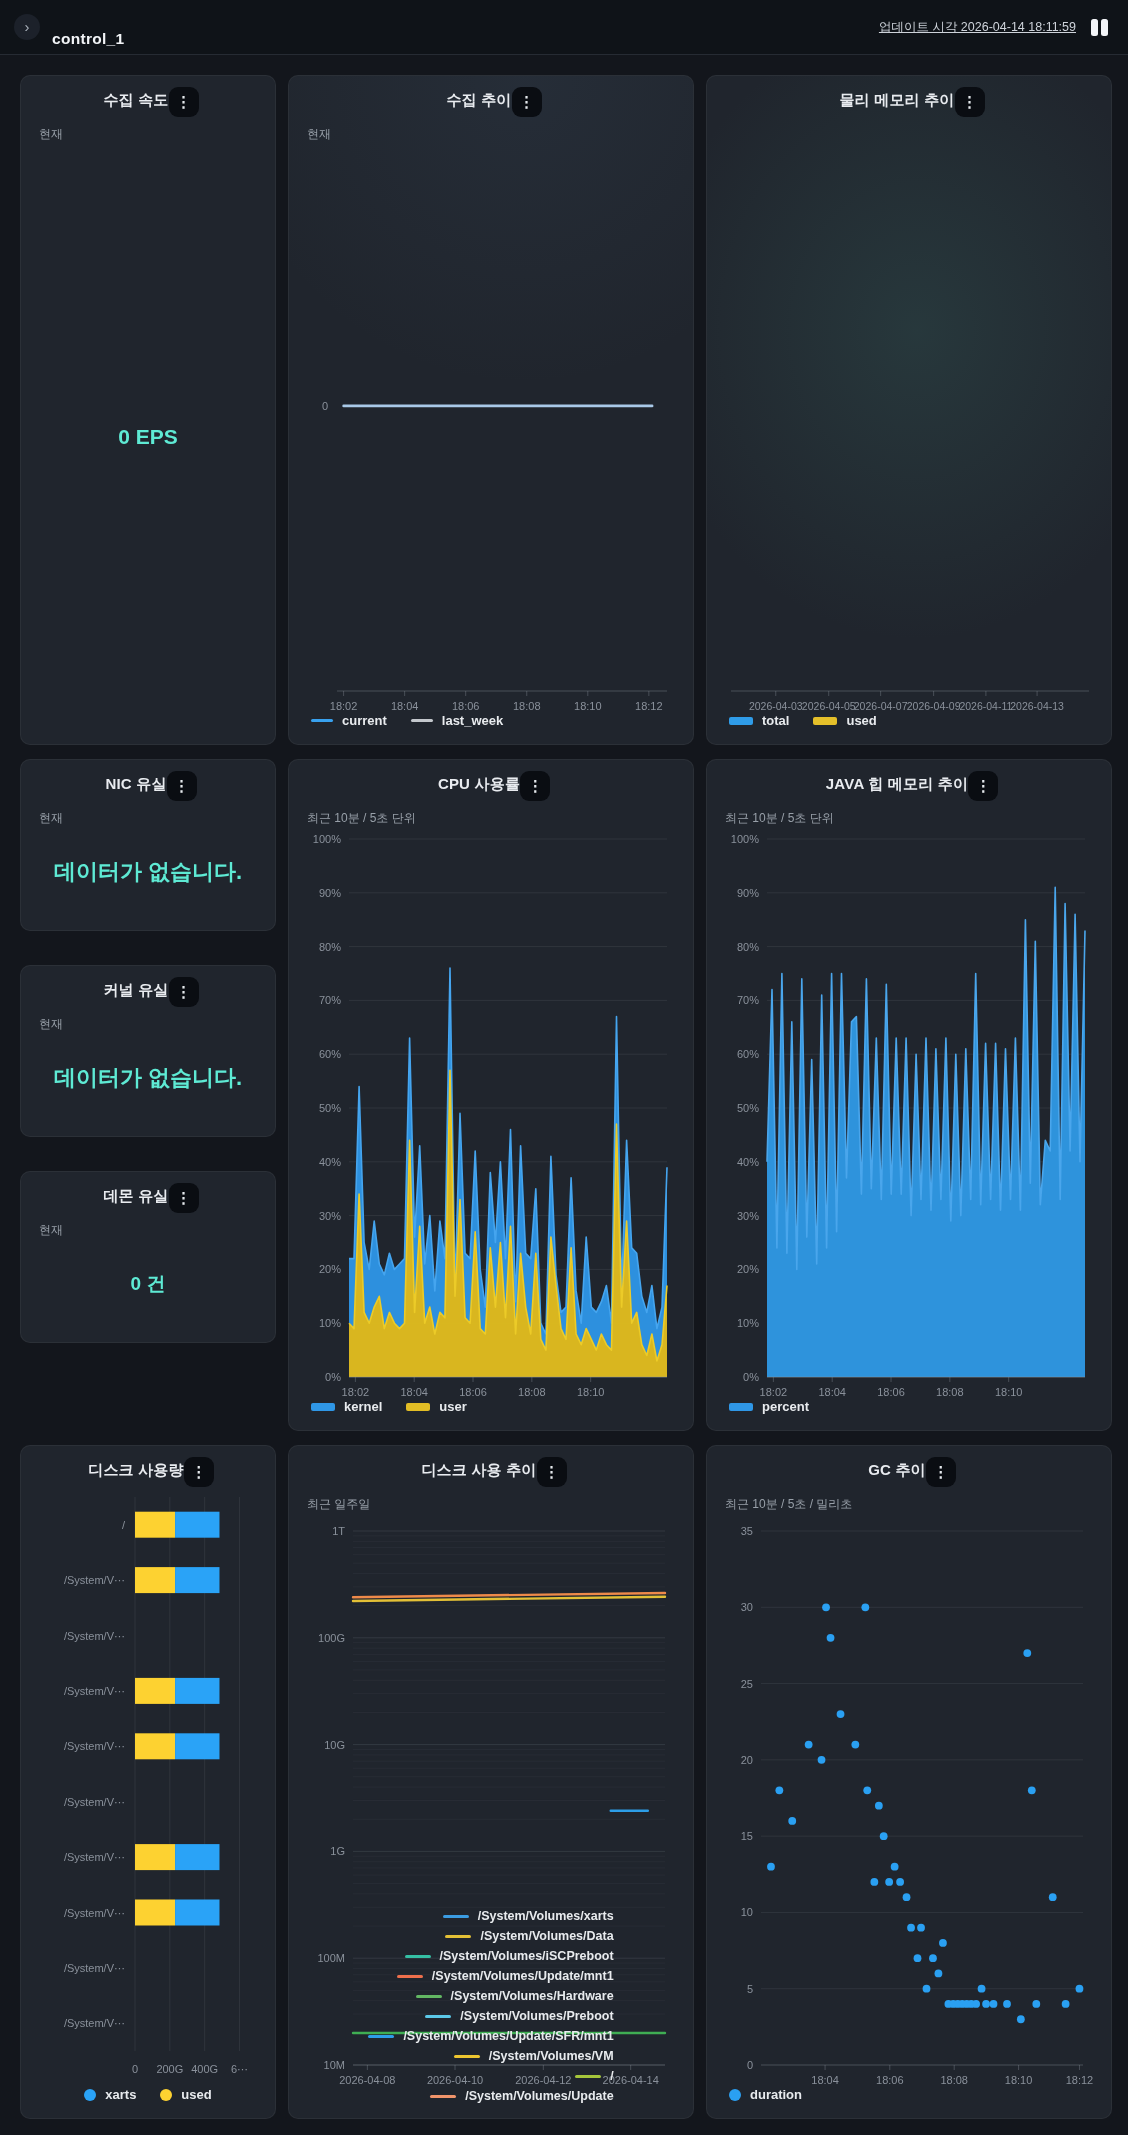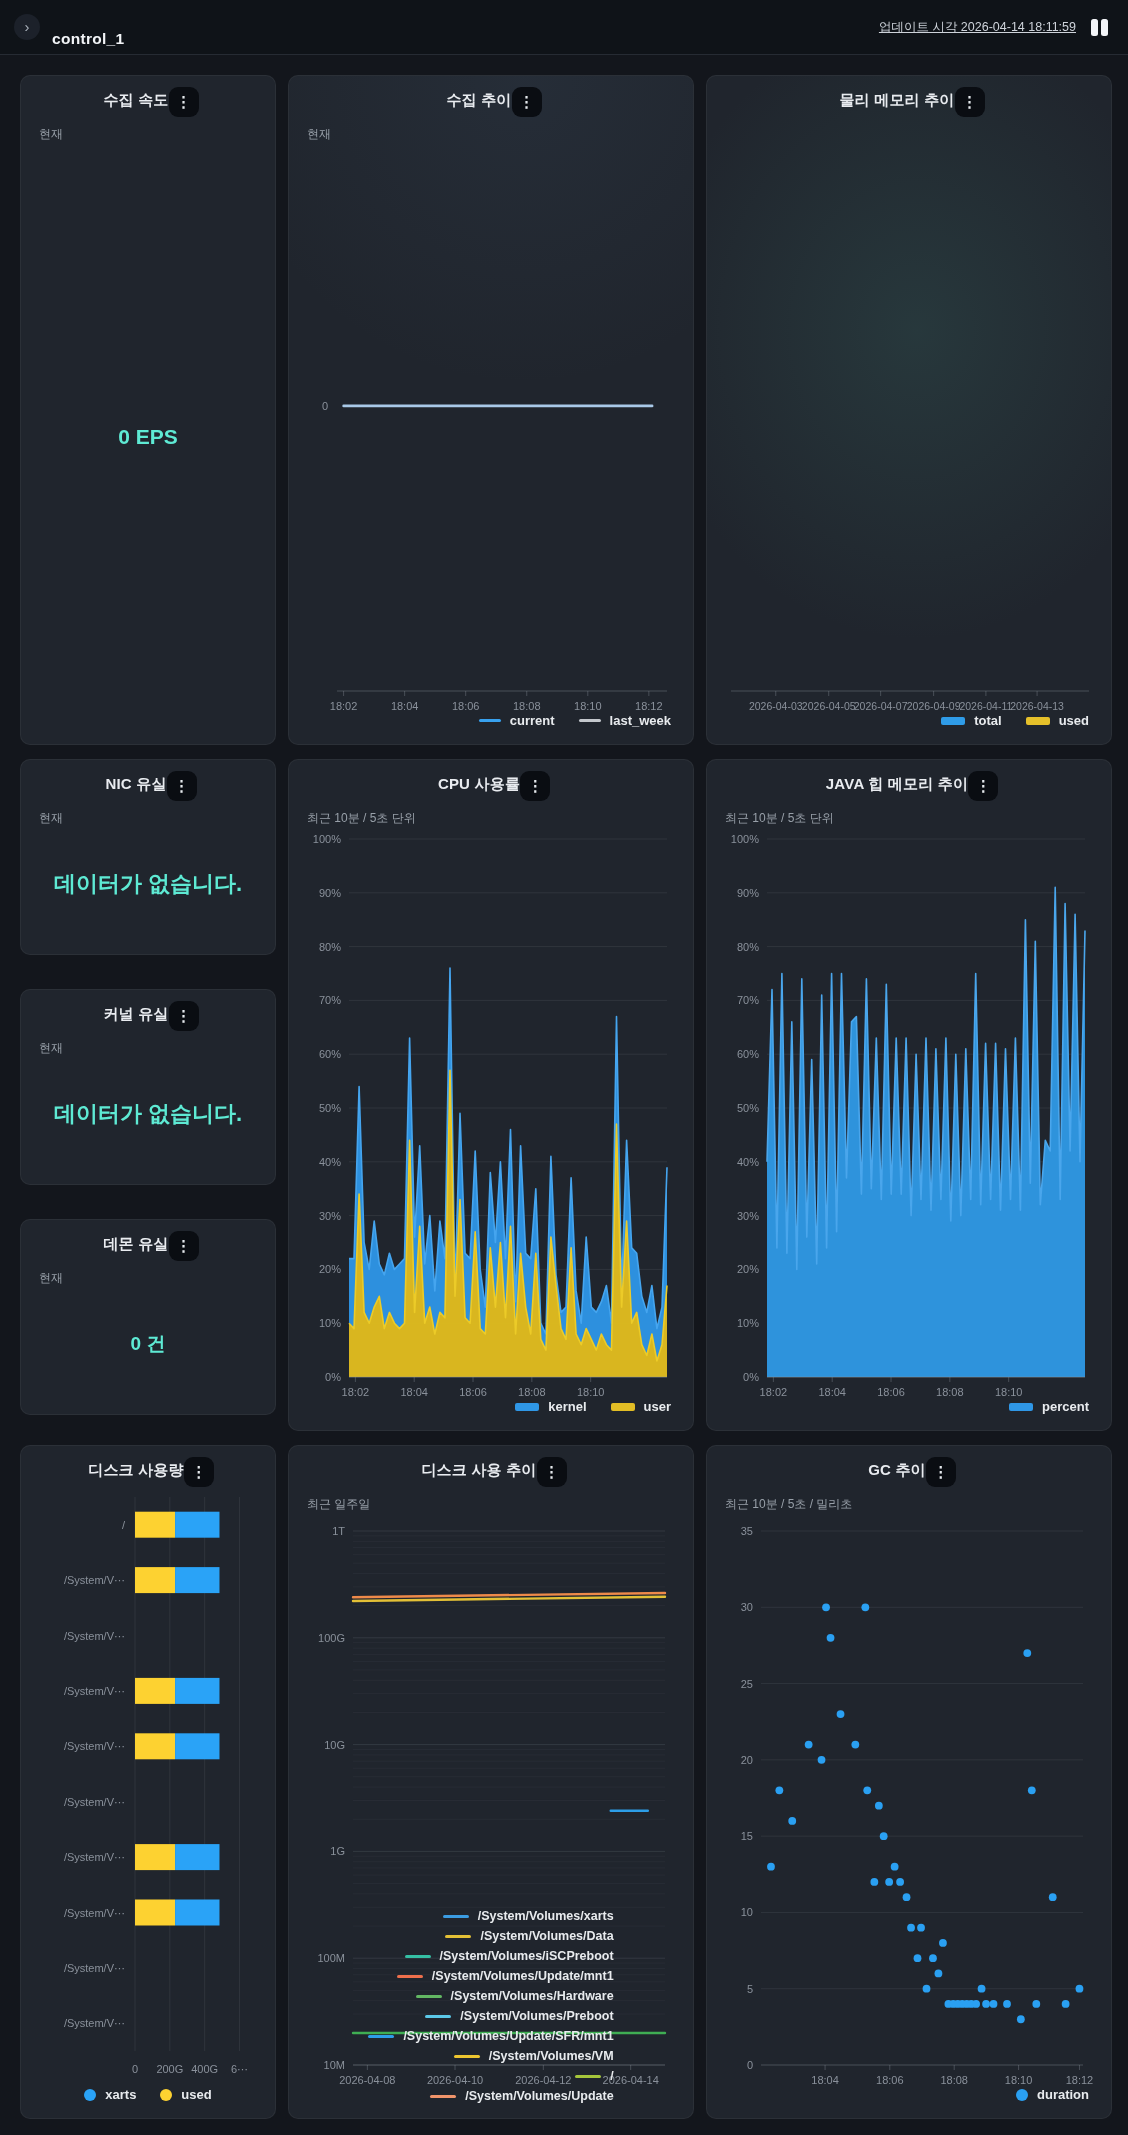--- a/index.html
+++ b/index.html
@@ -20,21 +20,21 @@
   .pause-btn i { display:block; width:7px; height:17px; background:#f3f5f8; border-radius:2.5px; }
 
   
   .grid { display:grid; grid-template-columns:256px 406px 406px; grid-template-rows:670px 672px 674px;
           gap:14px 12px; padding:20px 14px 0 20px; }
   .colstack { display:flex; flex-direction:column; gap:34px; }
 
   
   .panel { background:#20252d; border:1px solid rgba(255,255,255,0.05); border-radius:10px;
            padding:15px 18px 13px; display:flex; flex-direction:column; position:relative; overflow:hidden; }
-  .panel.small { height:196px; }
+  .panel.small { height:172px; }
   .phead { display:flex; justify-content:center; align-items:flex-start; z-index:1; }
   .ptitle { font-size:15px; font-weight:700; color:#e9ecf0; letter-spacing:.2px; }
   .kebab { width:30px; height:30px; border-radius:9px; background:#0a0d12; color:#e6eaee;
            border:none; font-size:15px; font-weight:700; display:flex; align-items:center;
            justify-content:center; cursor:pointer; margin:-4px -6px 0 0; }
   .psub { margin-top:9px; font-size:12px; color:#98a0a9; z-index:1; }
   .vcenter { flex:1; display:flex; align-items:center; justify-content:center; color:#5eead4;
              font-weight:700; z-index:1; }
   .v-eps { font-size:21px; }
   .v-nodata { font-size:22px; }
@@ -42,21 +42,21 @@
   .chart { flex:1; min-height:0; position:relative; margin-top:4px; z-index:1; }
   .chart svg { position:absolute; inset:0; }
 
   
   .glow-a::before { content:""; position:absolute; inset:0; pointer-events:none;
     background:radial-gradient(120% 75% at 58% 0%, rgba(88,118,150,0.10), rgba(0,0,0,0) 62%); }
   .glow-b::before { content:""; position:absolute; inset:0; pointer-events:none;
     background:radial-gradient(88% 62% at 52% 38%, rgba(62,116,108,0.24), rgba(0,0,0,0) 75%); }
 
   
-  .legend { display:flex; justify-content:flex-end; align-items:center; gap:24px;
+  .legend { display:flex; align-items:center; gap:24px;
             padding:11px 4px 3px; z-index:1; flex-wrap:wrap; }
   .legend.center { justify-content:center; }
   .legend.col { flex-direction:column; align-items:flex-end; gap:6px; margin:6px auto 0;
                 justify-content:flex-start; padding:6px 0 2px; }
   .li { display:flex; align-items:center; gap:9px; font-size:13px; font-weight:700; color:#e8ebee; cursor:pointer; }
   .legend.col .li { font-size:12.5px; }
   .sw-line { width:22px; height:3px; border-radius:2px; }
   .legend.col .sw-line { width:26px; }
   .sw-bar { width:24px; height:8px; border-radius:2px; }
   .sw-dot { width:12px; height:12px; border-radius:50%; }

